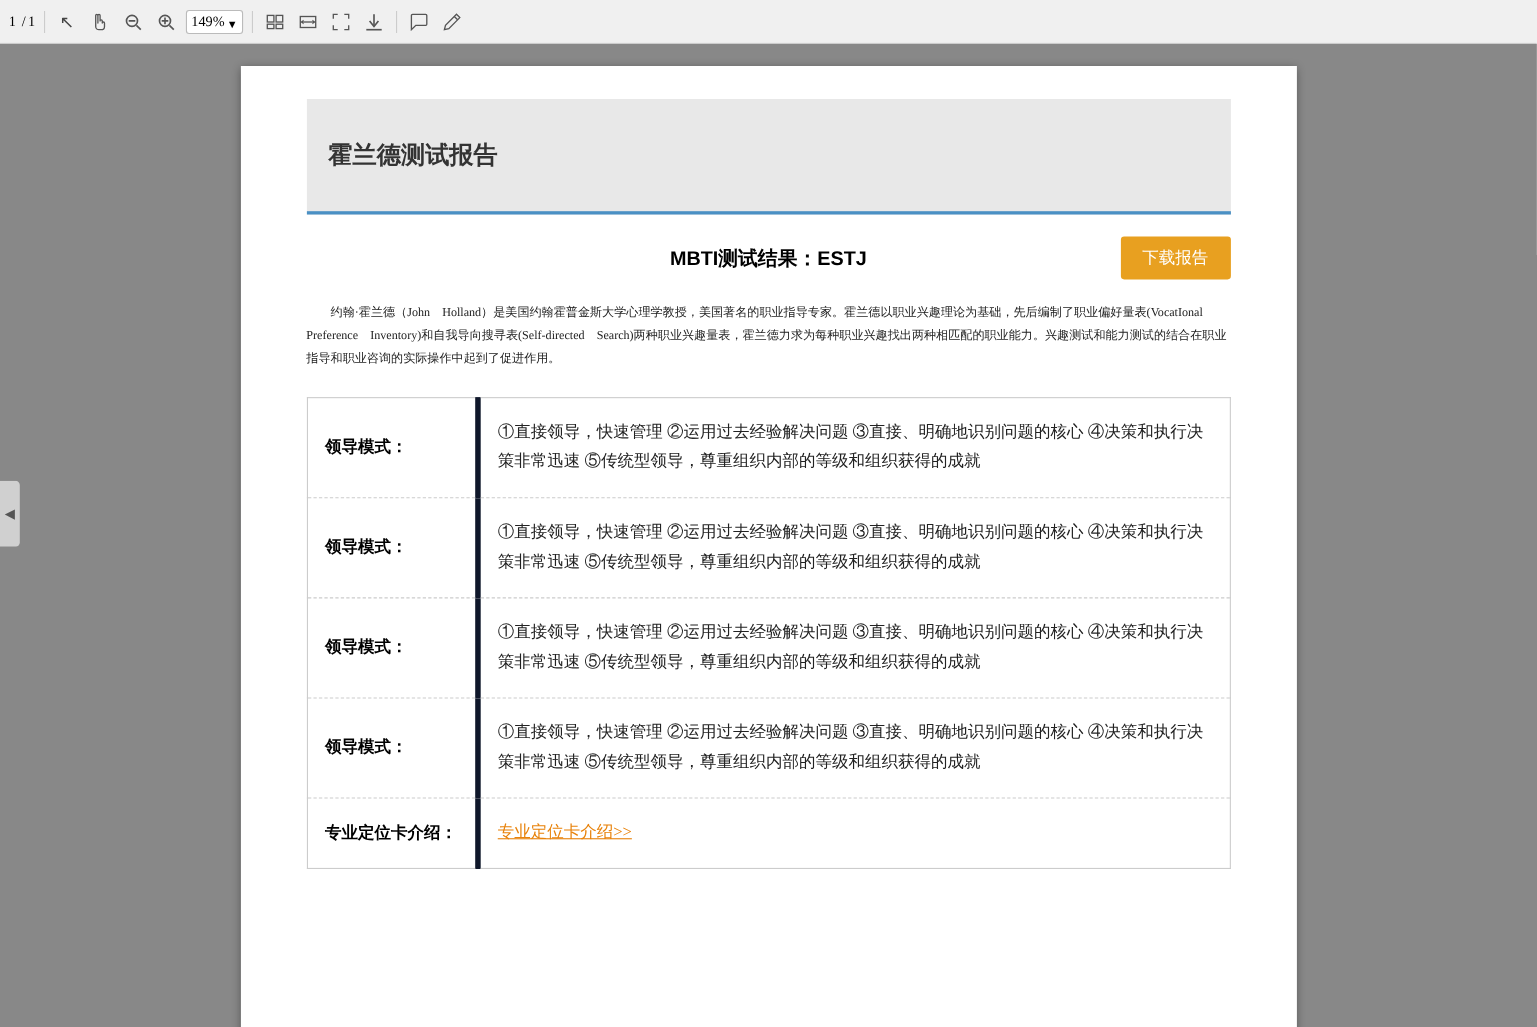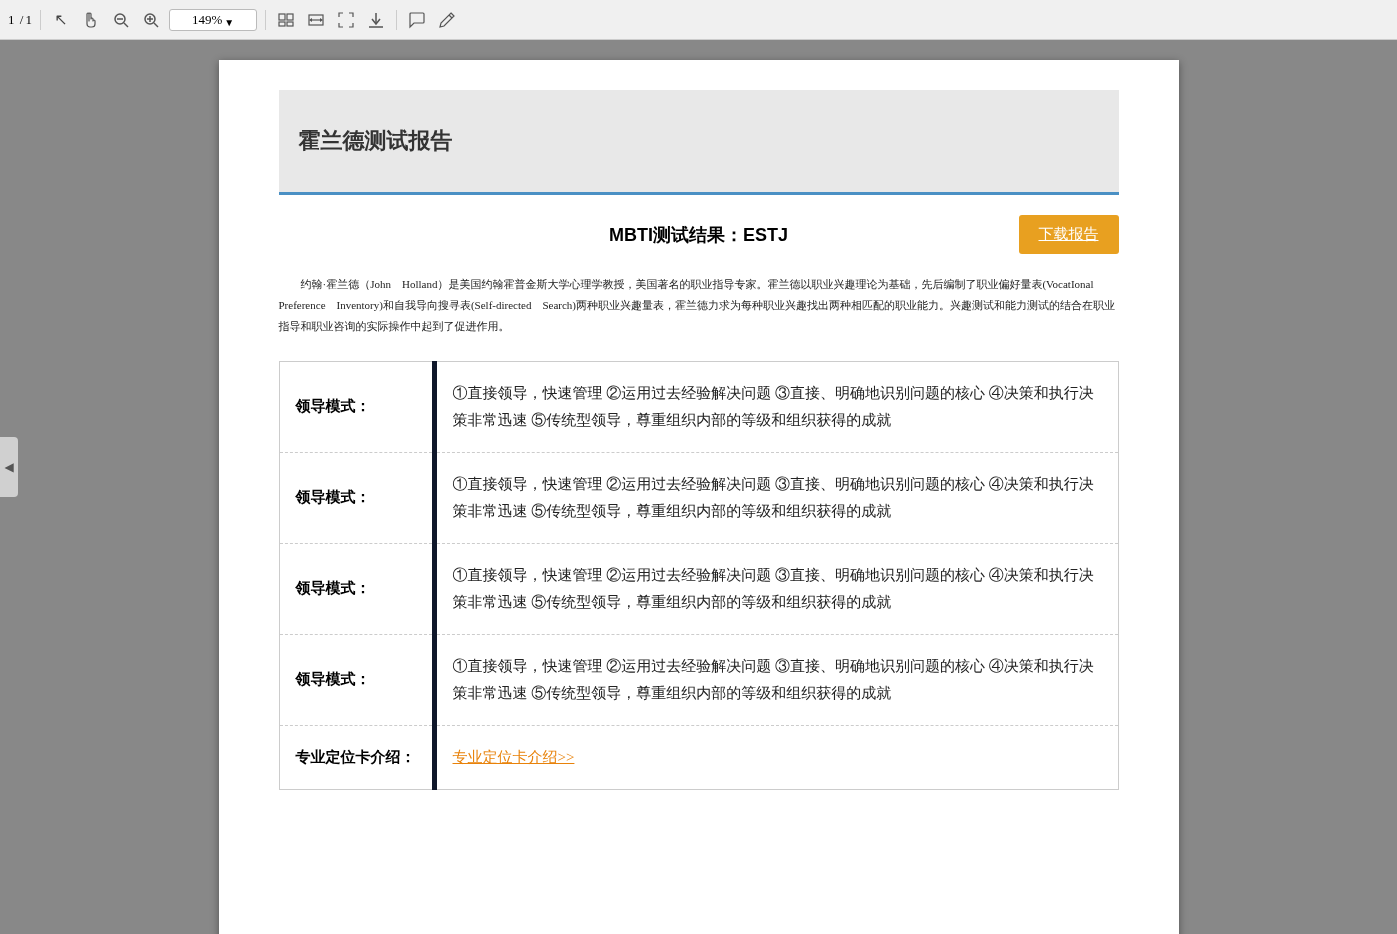--- a/index.html
+++ b/index.html
@@ -40,21 +40,21 @@
       border-radius: 3px;
       font-size: 16px;
       color: #444;
     }
     .toolbar-zoom {
       display: flex;
       align-items: flex-end;
       border: 1px solid #bbb;
       border-radius: 3px;
       background: white;
-      padding: 2px 22px;
+      padding: 2px 4px;
       font-size: 13px;
       gap: 2px;
       cursor: pointer;
     }
 
     
     .main-area {
       margin-top: 40px;
       display: flex;
       background: #888;
@@ -128,21 +128,20 @@
     .download-btn {
       background: #e8a020;
       color: white;
       border: none;
       padding: 10px 20px;
       font-size: 15px;
       cursor: pointer;
       border-radius: 3px;
       font-family: 'SimHei', 'STHeiti', sans-serif;
       white-space: nowrap;
-      text-decoration: underline;
     }
 
     
     .description-para {
       font-size: 11px;
       line-height: 1.9;
       text-indent: 2em;
       color: #222;
       margin-bottom: 24px;
     }

